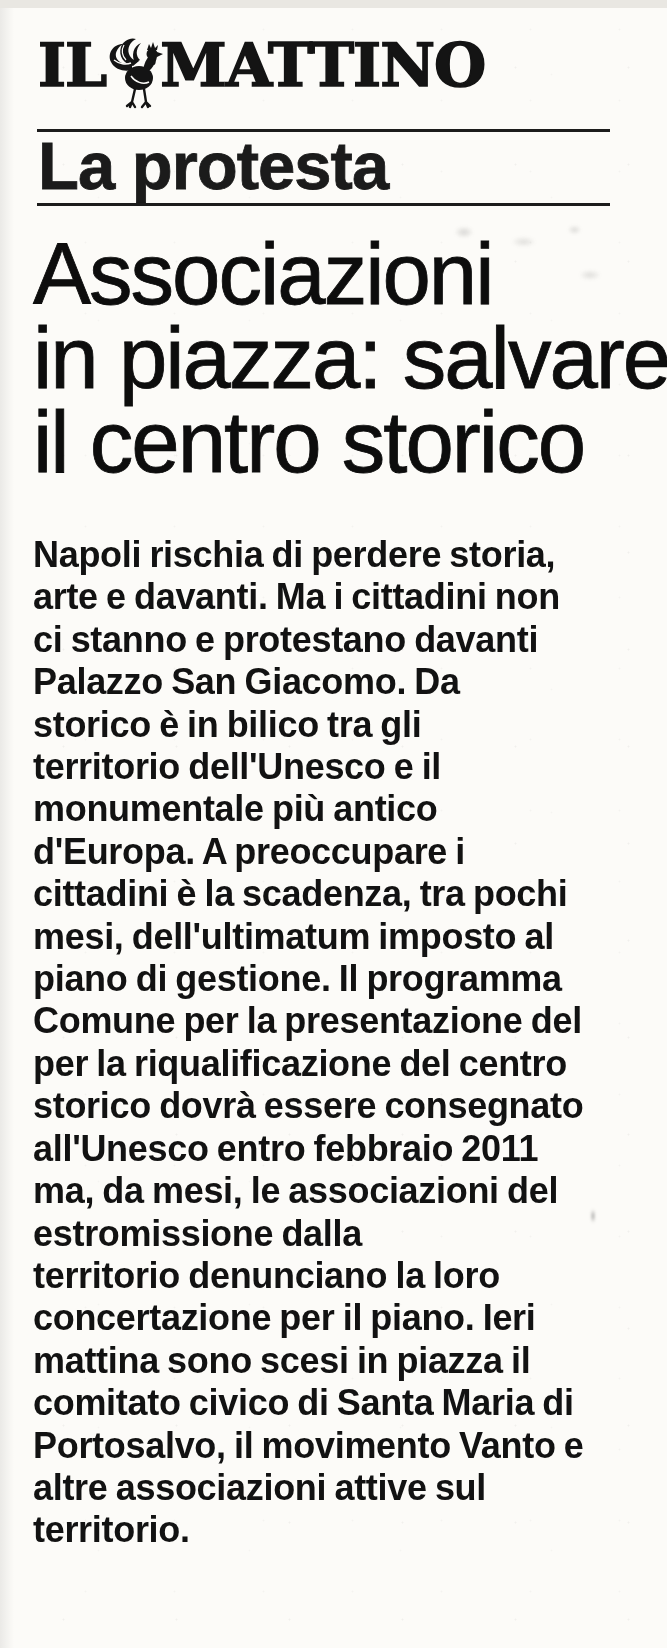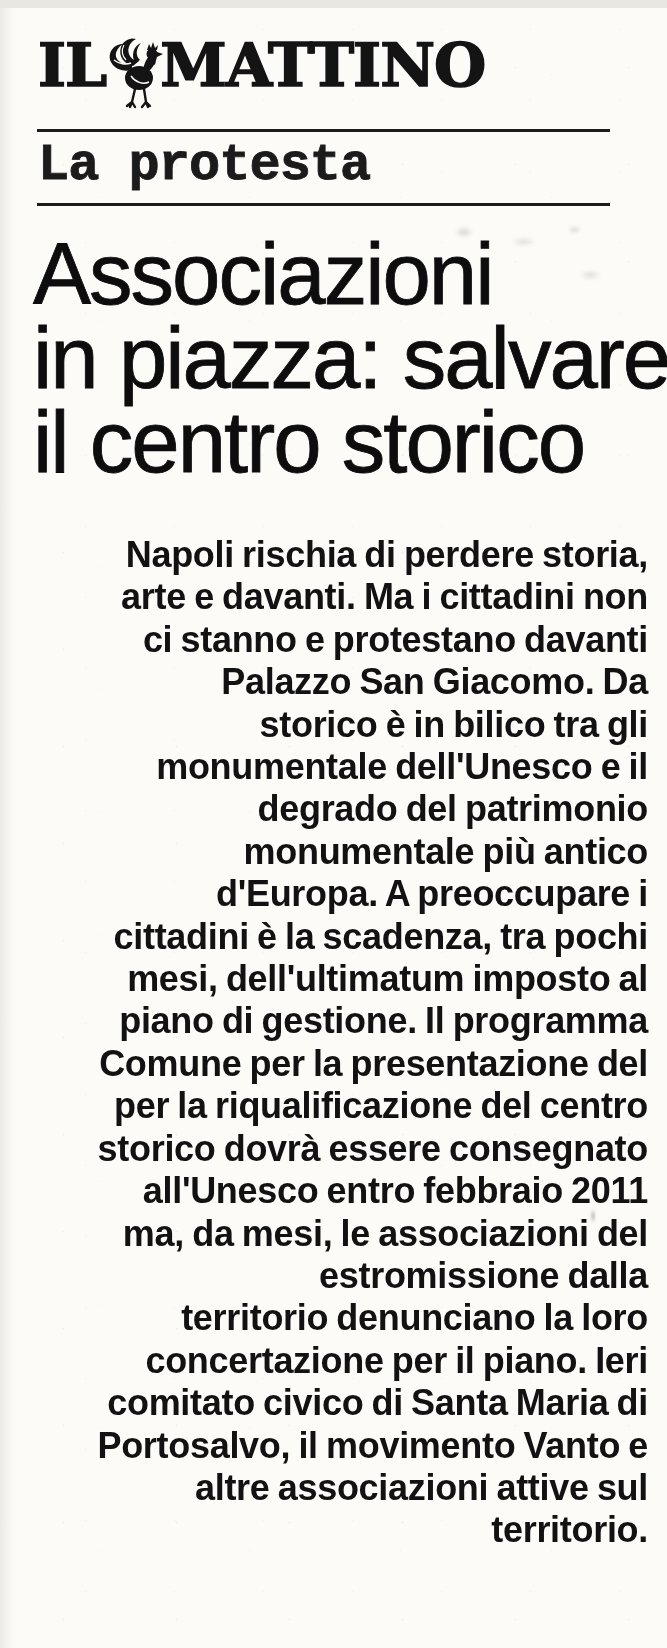--- a/index.html
+++ b/index.html
@@ -44,23 +44,23 @@
   }
   
   .kicker-rule{
     position:absolute;left:37px;width:573px;height:3px;
     background:#1c1c1c;
   }
   .rule-top{top:121px;}
   .rule-bottom{top:195px;}
   .kicker{
     position:absolute;left:38px;top:126px;
-    font-family:Liberation Mono, monospace;
+    font-family:Liberation Sans, sans-serif;
     font-weight:700;
-    font-size:52px;line-height:64px;
+    font-size:67px;line-height:64px;
     letter-spacing:-1px;
     color:#1b1b1b;
     -webkit-text-stroke:0.8px #1b1b1b;
     white-space:nowrap;
   }
   
   .headline{
     position:absolute;left:33px;top:224px;
     margin:0;
     font-weight:400;
@@ -71,21 +71,20 @@
   }
   .headline .hl-line{white-space:nowrap;}
   
   .body-text{
     position:absolute;left:33px;top:526px;width:615px;
     font-weight:700;
     font-size:36px;line-height:42.4px;
     letter-spacing:-0.3px;
     word-spacing:-1.5px;
     color:#121212;
-    text-align:right;
   }
   .body-text .b-line{white-space:nowrap;}
   
   .smudge{position:absolute;pointer-events:none;filter:blur(1.5px);}
   .smudge-1{
     left:430px;top:205px;width:170px;height:48px;
     background:
       radial-gradient(ellipse 14px 9px at 20% 40%, rgba(60,60,60,.18), transparent 70%),
       radial-gradient(ellipse 18px 8px at 55% 60%, rgba(60,60,60,.14), transparent 70%),
       radial-gradient(ellipse 10px 7px at 85% 35%, rgba(60,60,60,.16), transparent 70%);
@@ -143,35 +142,35 @@
       <div class="hl-line">in piazza: salvare</div>
       <div class="hl-line">il centro storico</div>
     </h1>
 
   <article class="body-text">
       <div class="b-line">Napoli rischia di perdere storia,</div>
       <div class="b-line">arte e davanti. Ma i cittadini non</div>
       <div class="b-line">ci stanno e protestano davanti</div>
       <div class="b-line">Palazzo San Giacomo. Da</div>
       <div class="b-line">storico è in bilico tra gli</div>
-      <div class="b-line">monumentale dell'Unesco e il</div>
-      <div class="b-line">degrado del patrimonio</div>
+      <div class="b-line">territorio dell'Unesco e il</div>
       <div class="b-line">monumentale più antico</div>
       <div class="b-line">d'Europa. A preoccupare i</div>
       <div class="b-line">cittadini è la scadenza, tra pochi</div>
       <div class="b-line">mesi, dell'ultimatum imposto al</div>
       <div class="b-line">piano di gestione. Il programma</div>
       <div class="b-line">Comune per la presentazione del</div>
       <div class="b-line">per la riqualificazione del centro</div>
       <div class="b-line">storico dovrà essere consegnato</div>
       <div class="b-line">all'Unesco entro febbraio 2011</div>
       <div class="b-line">ma, da mesi, le associazioni del</div>
       <div class="b-line">estromissione dalla</div>
       <div class="b-line">territorio denunciano la loro</div>
       <div class="b-line">concertazione per il piano. Ieri</div>
+      <div class="b-line">mattina sono scesi in piazza il</div>
       <div class="b-line">comitato civico di Santa Maria di</div>
       <div class="b-line">Portosalvo, il movimento Vanto e</div>
       <div class="b-line">altre associazioni attive sul</div>
       <div class="b-line">territorio.</div>
     </article>
 
   <div class="smudge smudge-1"></div>
   <div class="smudge smudge-2"></div>
   <div class="smudge smudge-3"></div>
 </div>

